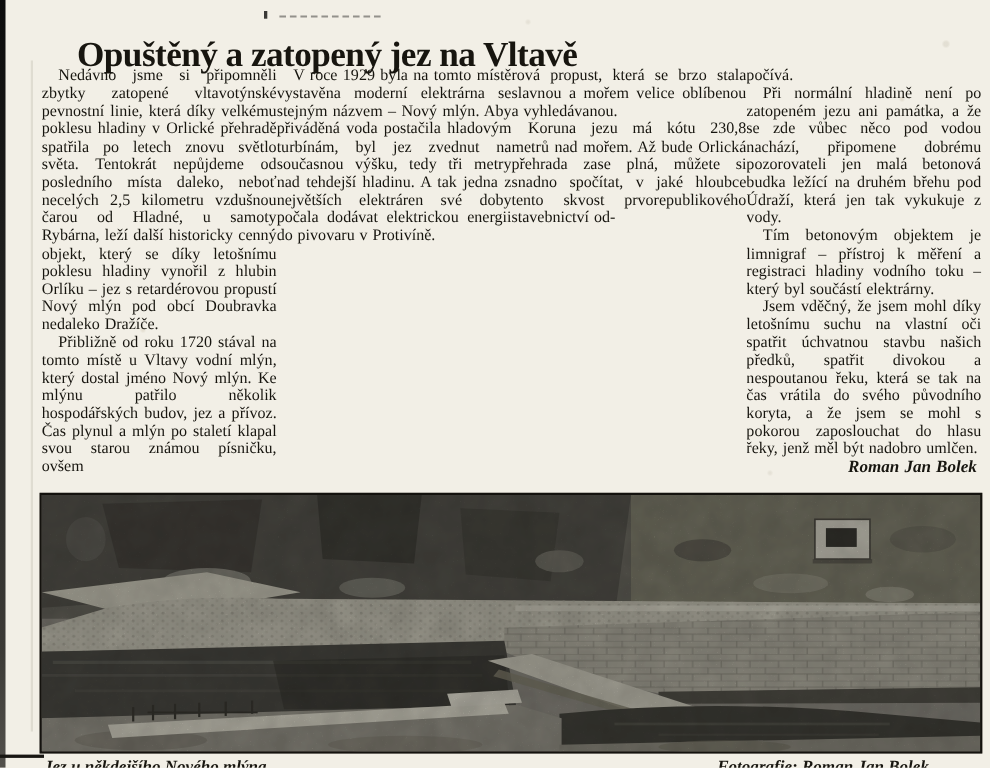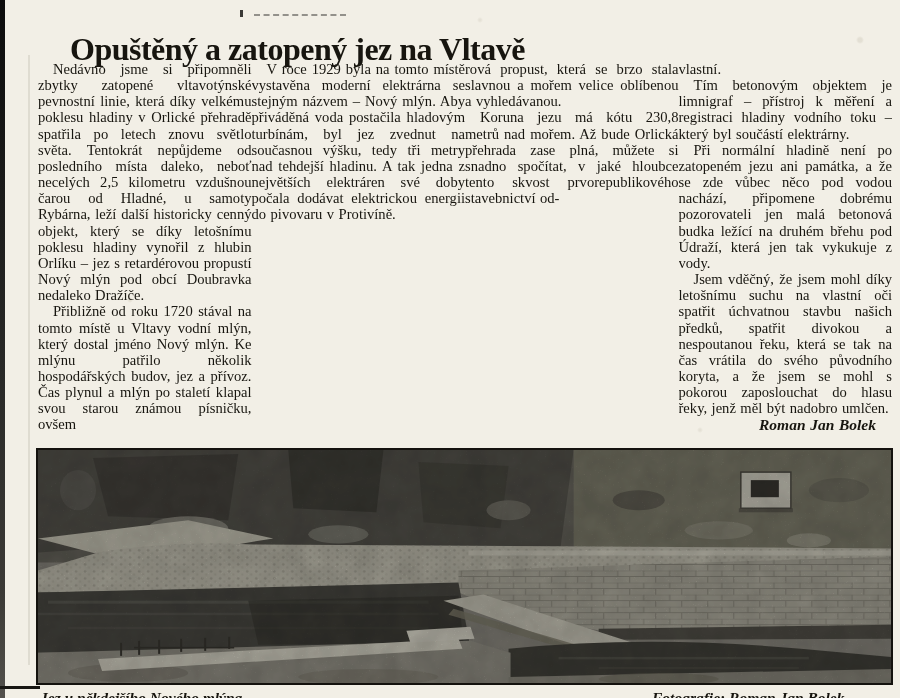--- a/index.html
+++ b/index.html
@@ -20,21 +20,21 @@
   .crease{position:absolute;left:28px;top:55px;width:2px;height:610px;background:rgba(90,80,60,.12);}
   .smudge{position:absolute;left:254px;top:14px;width:92px;height:0;border-top:2px dashed rgba(70,68,64,.55);}
   .smudge-tick{position:absolute;left:240px;top:10px;width:3px;height:7px;background:#3a3936;}
   .headline{position:absolute;left:70px;top:10px;width:790px;
     font-size:32px;font-weight:700;letter-spacing:-.5px;white-space:nowrap;}
   .columns{position:absolute;left:38px;top:61px;width:854px;height:388px;display:flex;}
   .col{flex:1 1 0;min-width:0;text-align:justify;font-size:14.6px;line-height:16.15px;
     overflow:hidden;word-spacing:.8px;hyphens:auto;-webkit-hyphens:auto;}
   .para{margin:0;}
   .para.indent{text-indent:15px;}
-  .signature{margin:1px 16px 0 0;text-align:right;font-weight:700;font-style:italic;font-size:15.5px;}
+  .signature{margin:1px 4px 0 0;text-align:right;font-weight:700;font-style:italic;font-size:15.5px;}
   .photo-frame{position:absolute;left:36px;top:448px;width:857px;height:237px;
     border:2px solid #14120e;box-sizing:border-box;background:#8e8b82;}
   .photo-frame svg{display:block;width:100%;height:100%;}
   .bottom-rule-left{position:absolute;left:0;top:686px;width:40px;height:3px;background:#181612;}
   .caption-cut{position:absolute;left:40px;top:689px;font-weight:700;font-style:italic;font-size:15.5px;white-space:nowrap;}
   .credit-cut{position:absolute;left:652px;top:689px;font-weight:700;font-style:italic;font-size:15.5px;white-space:nowrap;}
 </style>
 </head>
 <body>
 
@@ -51,23 +51,23 @@
       <p class="para indent">Přibližně od roku 1720 stával na tomto místě u Vltavy vodní mlýn, který dostal jméno Nový mlýn. Ke mlýnu patřilo několik hospodářských budov, jez a přívoz. Čas plynul a mlýn po staletí klapal svou starou známou písničku, ovšem</p>
     </div>
     <div class="col" lang="cs">
       <p class="para indent">V roce 1929 byla na tomto místě vystavěna moderní elektrárna se stejným názvem – Nový mlýn. Aby přiváděná voda postačila hladovým turbínám, byl jez zvednut na současnou výšku, tedy tři metry nad tehdejší hladinu. A tak jedna z největších elektráren své doby počala dodávat elektrickou energii do pivovaru v Protivíně.</p>
     </div>
     <div class="col" lang="cs">
       <p class="para">rová propust, která se brzo stala slavnou a mořem velice oblíbenou a vyhledávanou.</p>
       <p class="para indent">Koruna jezu má kótu 230,8 metrů nad mořem. Až bude Orlická přehrada zase plná, můžete si snadno spočítat, v jaké hloubce tento skvost prvorepublikového stavebnictví od-</p>
     </div>
     <div class="col" lang="cs">
-      <p class="para">vlastní.</p>
+      <p class="para">počívá.</p>
+      <p class="para indent">Při normální hladině není po zatopeném jezu ani památka, a že se zde vůbec něco pod vodou nachází, připomene dobrému pozorovateli jen malá betonová budka ležící na druhém břehu pod Údraží, která jen tak vykukuje z vody.</p>
       <p class="para indent">Tím betonovým objektem je limnigraf – přístroj k měření a registraci hladiny vodního toku – který byl součástí elektrárny.</p>
-      <p class="para indent">Při normální hladině není po zatopeném jezu ani památka, a že se zde vůbec něco pod vodou nachází, připomene dobrému pozorovateli jen malá betonová budka ležící na druhém břehu pod Údraží, která jen tak vykukuje z vody.</p>
       <p class="para indent">Jsem vděčný, že jsem mohl díky letošnímu suchu na vlastní oči spatřit úchvatnou stavbu našich předků, spatřit divokou a nespoutanou řeku, která se tak na čas vrátila do svého původního koryta, a že jsem se mohl s pokorou zaposlouchat do hlasu řeky, jenž měl být nadobro umlčen.</p>
       <p class="signature">Roman Jan Bolek</p>
     </div>
   </div>
 
 <div class="photo-frame">
   <svg viewBox="0 0 852 232" preserveAspectRatio="none">
     <defs>
       <filter id="grain" x="0" y="0" width="100%" height="100%">
         <feTurbulence type="fractalNoise" baseFrequency="0.75" numOctaves="2" stitchTiles="stitch"></feTurbulence>

